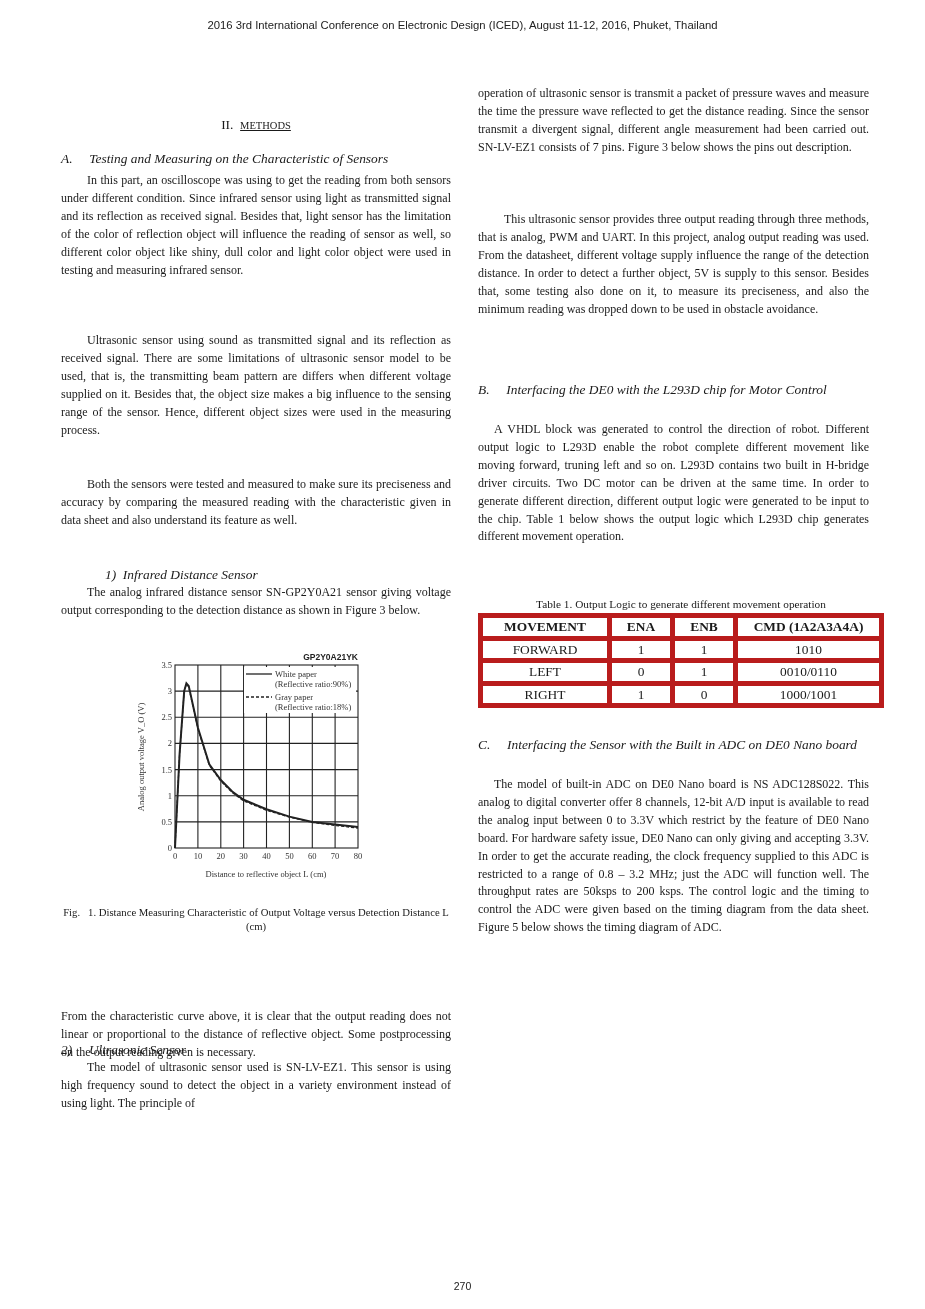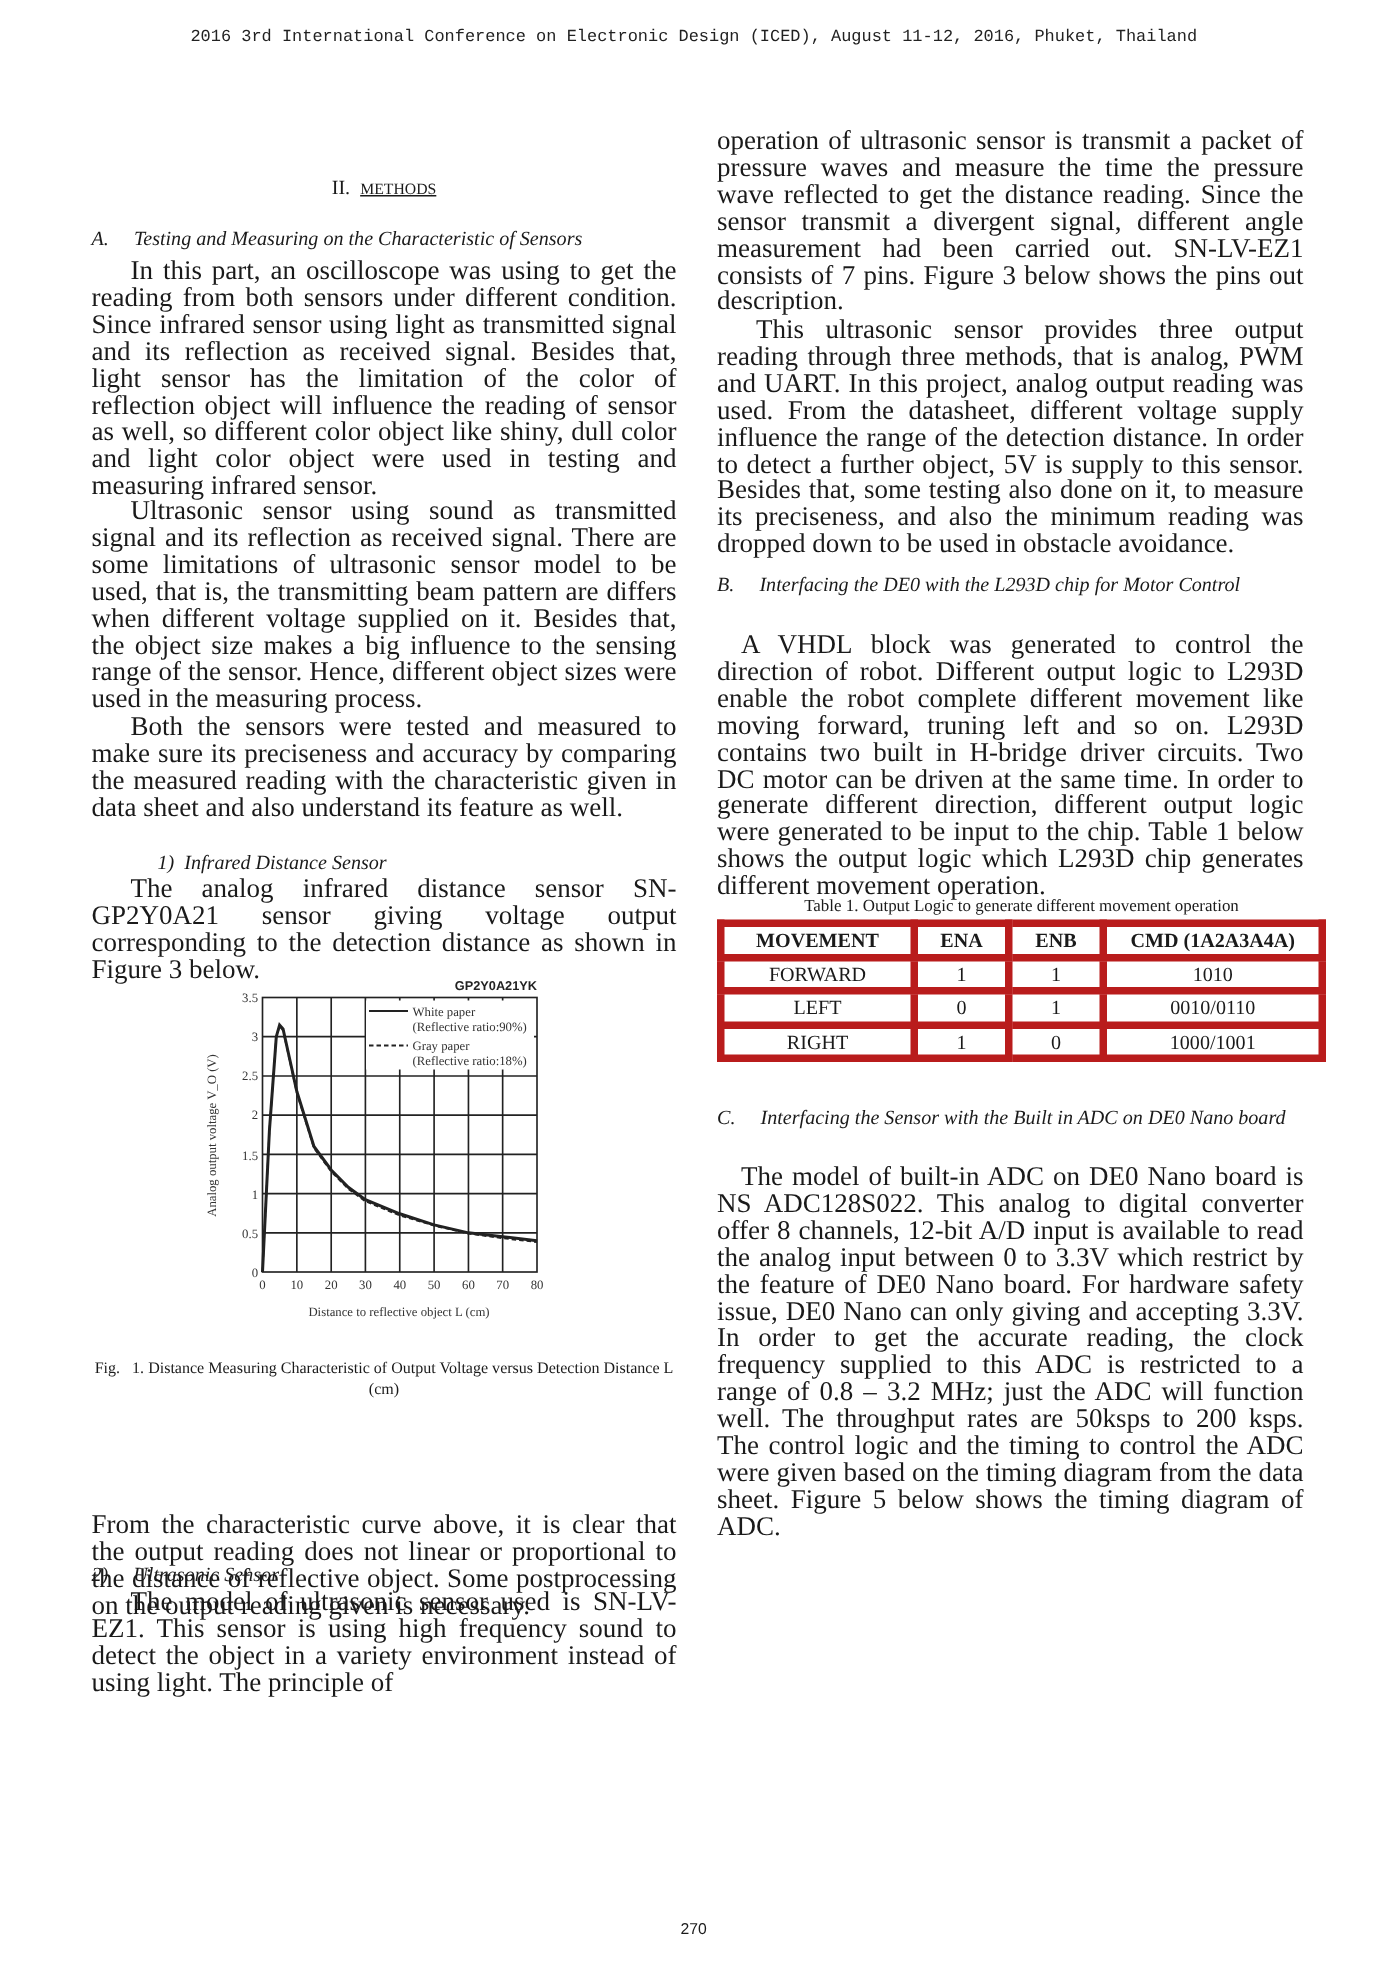--- a/index.html
+++ b/index.html
@@ -1,20 +1,20 @@
 <!DOCTYPE html>
 <html><head>
 <meta charset="utf-8">
 <style>
   html, body { margin: 0; padding: 0; background: #ffffff; }
   body { width: 925px; height: 1309px; position: relative; overflow: hidden;
          font-family: "Liberation Serif", serif; color: #1a1a1a; }
   .header { position: absolute; top: 19px; left: 0; width: 925px; text-align: center;
-            font-family: Liberation Mono, monospace; font-size: 11.3px; color: #222; }
-  p, .blk { margin: 0; font-size: 18px; line-height: 17.9px; text-align: justify; }
+            font-family: Liberation Sans, sans-serif; font-size: 11.3px; color: #222; }
+  p, .blk { margin: 0; font-size: 12px; line-height: 17.9px; text-align: justify; }
   .indent { text-indent: 26px; }
   .abs { position: absolute; }
   .sec-title { text-align: center; font-size: 13.4px; }
   .sc { font-size: 10.5px; text-transform: uppercase; text-decoration: underline; }
   .sub { font-style: italic; font-size: 13.4px; line-height: 17.9px; }
   .caption { font-size: 10.7px; text-align: center; line-height: 14px; }
   table.logic { border-collapse: collapse; width: 406px; font-size: 13.4px; }
   table.logic th, table.logic td { border: 5px solid #b91c1c; text-align: center; padding: 0; height: 17.5px; line-height: 17px; }
   table.logic th { font-weight: bold; }
   .footer { position: absolute; top: 1280px; left: 0; width: 925px; text-align: center;

